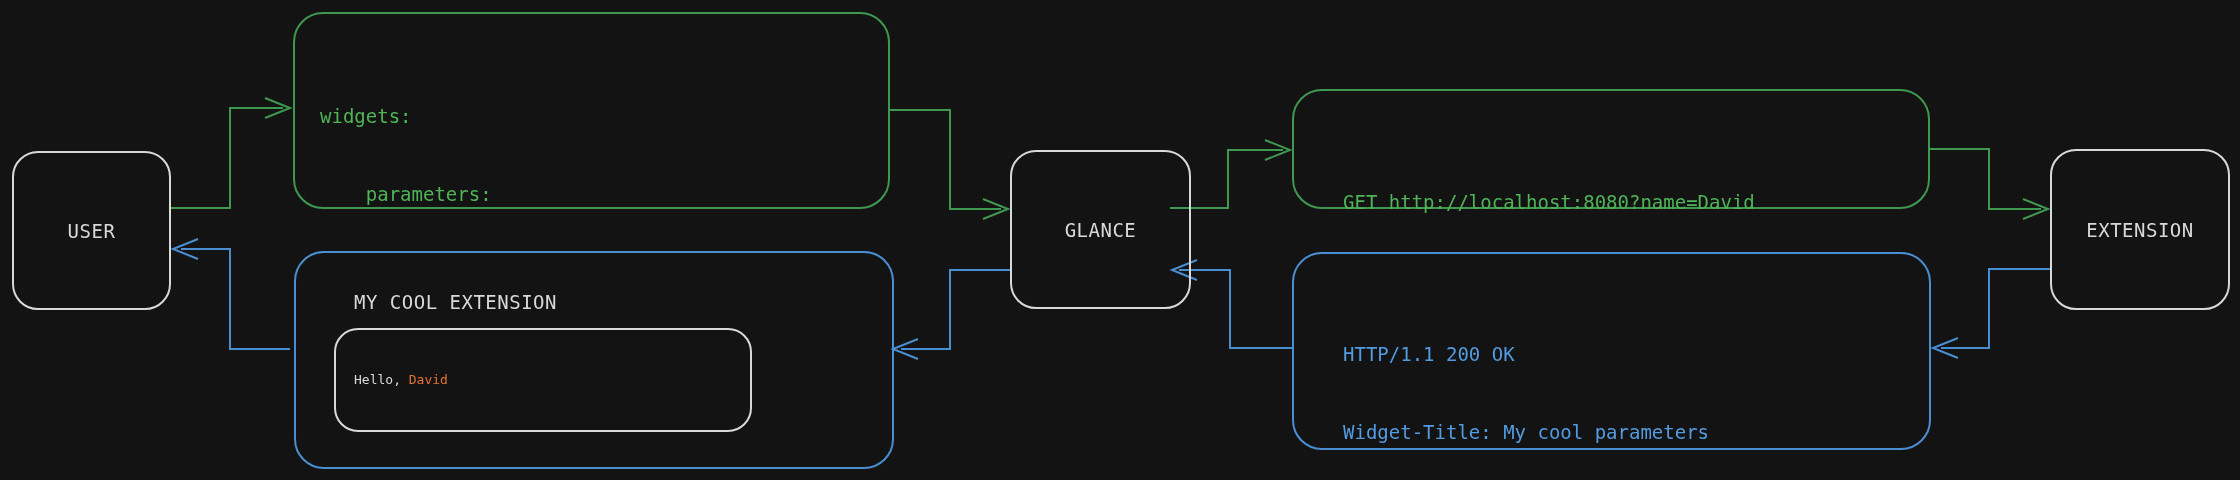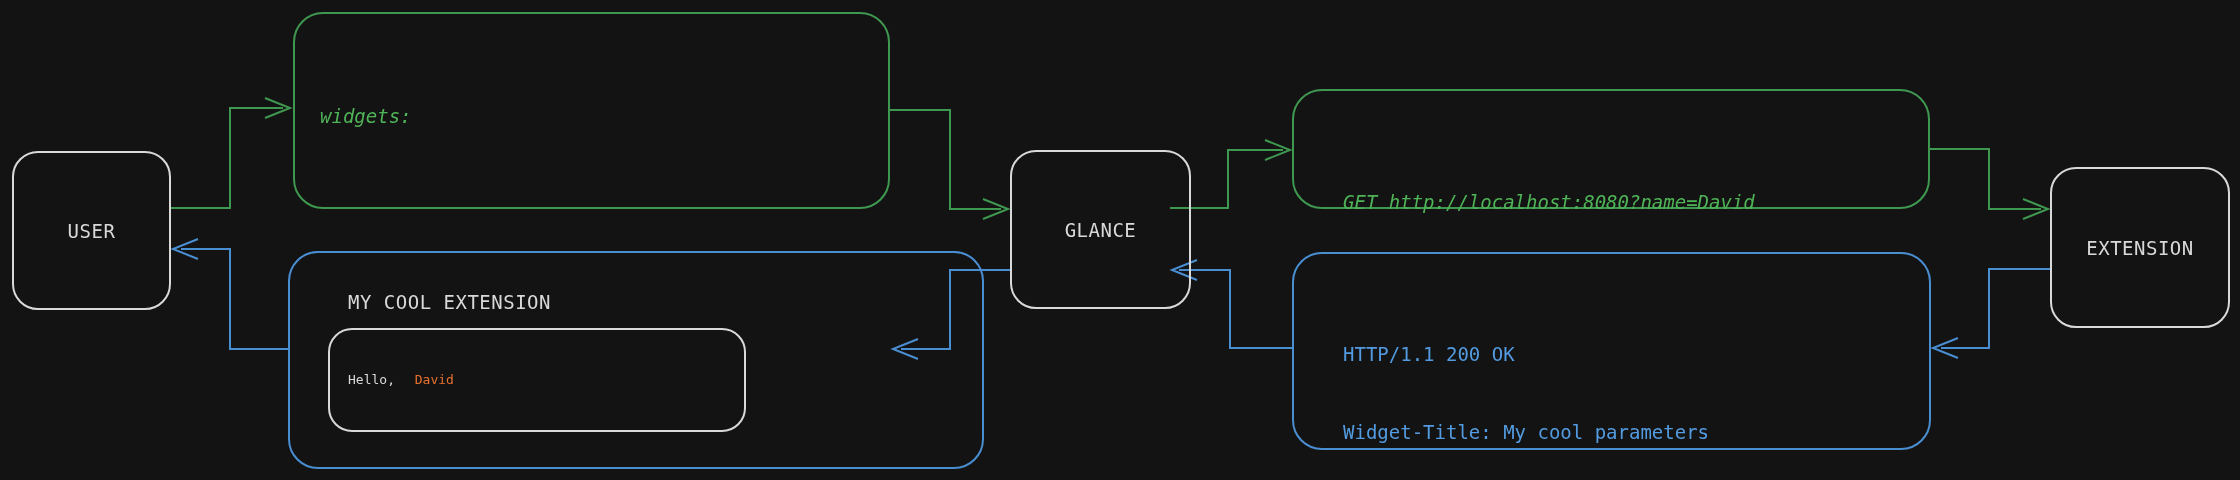--- a/index.html
+++ b/index.html
@@ -20,41 +20,41 @@
   .node{
     position:absolute;box-sizing:border-box;
     border:2px solid var(--white);border-radius:26px;
     display:flex;align-items:center;justify-content:center;
     color:var(--white);font-size:19px;letter-spacing:0.5px;
   }
   .codebox{
     position:absolute;box-sizing:border-box;border-radius:30px;
     font-size:19px;line-height:26px;white-space:pre;
   }
-  .codebox.green{border:2px solid var(--green);color:var(--green-text);font-style:italic;}
+  .codebox.green{border:2px solid var(--green);color:var(--green-text);}
   .codebox.blue{border:2px solid var(--blue);color:var(--blue-text);}
   .code-line{min-height:26px;}
   #config-box{left:293px;top:12px;width:597px;height:197px;padding:37px 0 0 25px;}
   #request-box{left:1292px;top:89px;width:638px;height:120px;padding:46px 0 0 49px;}
   #response-box{left:1292px;top:252px;width:639px;height:198px;padding:35px 6px 0 49px;}
-  #widget-box{left:288px;top:251px;width:696px;height:218px;}
+  #widget-box{left:294px;top:251px;width:600px;height:218px;}
   #widget-title{
     position:absolute;left:58px;top:36px;height:26px;line-height:26px;
     color:var(--white);font-size:19px;letter-spacing:0.5px;white-space:pre;
   }
   #greeting-box{
     position:absolute;box-sizing:border-box;left:38px;top:75px;width:418px;height:104px;
     border:2px solid var(--white);border-radius:24px;
     display:flex;align-items:center;padding-left:18px;
     color:var(--white);font-size:13px;white-space:pre;
   }
-  #greeting-name{color:var(--orange);margin-left:12px;}
+  #greeting-name{color:var(--orange);}
   #node-user{left:12px;top:151px;width:159px;height:159px;}
   #node-glance{left:1010px;top:150px;width:181px;height:159px;}
-  #node-extension{left:2050px;top:167px;width:180px;height:161px;}
+  #node-extension{left:2050px;top:149px;width:180px;height:161px;}
   svg .wire{fill:none;stroke-width:2px;}
   svg .g{stroke:var(--green);}
   svg .b{stroke:var(--blue);}
 </style>
 </head>
 <body>
 
 <svg class="connector-layer" viewBox="0 0 2240 480" xmlns="http://www.w3.org/2000/svg">
 
   <g>
@@ -97,20 +97,21 @@
 </div>
 <div class="node" id="node-glance">
   <span>GLANCE</span>
 </div>
 <div class="node" id="node-extension">
   <span>EXTENSION</span>
 </div>
 
 <div class="codebox green" id="config-box">
   <div class="code-line">widgets:</div>
+  <div class="code-line">    parameters:</div>
   
 </div>
 
 <div class="codebox green" id="request-box">
   <div class="code-line">GET http://localhost:8080?name=David</div>
 </div>
 
 <div class="codebox blue" id="response-box">
   <div class="code-line">HTTP/1.1 200 OK</div>
   <div class="code-line">Widget-Title: My cool parameters</div>

